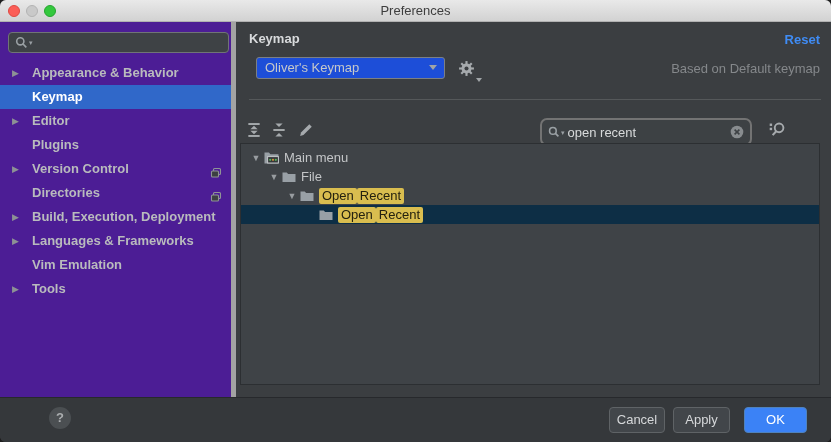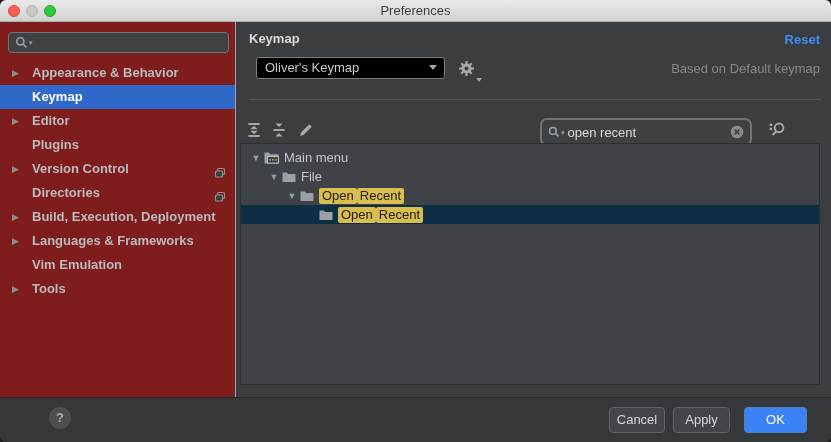--- a/index.html
+++ b/index.html
@@ -12,38 +12,38 @@
   .titlebar .title{position:absolute;left:0;right:0;top:0;height:40px;line-height:22px;
                    text-align:center;font-size:13px;color:#3e3e3e;}
   .lights{position:absolute;left:8px;top:5px;display:flex;gap:6px;}
   .light{width:12px;height:12px;border-radius:50%;}
   .light.close{background:#fb5e57;border:1px solid #dd4a43;}
   .light.min{background:#c9c9c9;border:1px solid #b3b3b3;}
   .light.zoom{background:#34c83e;border:1px solid #27a431;}
   
   .content{position:absolute;left:0;top:22px;width:831px;height:375px;background:#3b3e41;}
   
-  .sidebar{position:absolute;left:0;top:0;width:236px;height:375px;background:#7f1d1d;border-right:1px solid #a3a3a3;}
+  .sidebar{position:absolute;left:0;top:0;width:236px;height:375px;background:#4c1d95;border-right:5px solid #a3a3a3;}
   .s-search{position:absolute;left:8px;top:10px;width:221px;height:21px;border:1px solid #70747
 
 6;border:1px solid #707476;border-radius:4px;background:#3e4245;display:flex;align-items:center;padding:0 6px;}
   .s-search .dd{font-size:7px;color:#9aa0a4;margin-left:1px;}
   .nav{position:absolute;left:0;top:39px;right:0;}
   .nav-item{position:relative;height:24px;line-height:24px;padding-left:32px;font-size:13px;
             font-weight:bold;color:#b9bbbd;cursor:default;white-space:nowrap;}
   .nav-item.selected{background:#3068c9;color:#ffffff;}
   .nav-item .tw{position:absolute;left:12px;top:0;width:14px;font-size:9px;color:#8d9195;font-weight:normal;}
   .nav-item .tw.has::before{content:"▶";}
   .nav-item .copyicon{position:absolute;right:9px;top:6px;}
   
   .rightpanel{position:absolute;left:237px;top:0;right:0;height:375px;}
   .r-title{position:absolute;left:12px;top:9px;font-size:13px;font-weight:bold;color:#d8dadc;}
   .reset{position:absolute;right:11px;top:10px;font-size:13px;font-weight:bold;color:#3f8cf5;cursor:pointer;}
   .combo{position:absolute;left:19px;top:35px;width:189px;height:22px;border:1px solid #7c8084;
-         border-radius:3px;font-size:13px;color:#c6c8ca;line-height:20px;padding:0 20px 0 8px;background:#000000;}
+         border-radius:3px;font-size:13px;color:#c6c8ca;line-height:20px;padding:0 20px 0 8px;background:#1d4ed8;}
   .combo .dd{position:absolute;right:7px;top:7px;width:0;height:0;border-left:4px solid transparent;
              border-right:4px solid transparent;border-top:5px solid #a0a4a7;}
   .gearbtn{position:absolute;left:221px;top:38px;width:22px;height:20px;}
   .gearbtn .gdd{position:absolute;right:-2px;bottom:-2px;width:0;height:0;border-left:3px solid transparent;
                 border-right:3px solid transparent;border-top:4px solid #a0a4a7;}
   .basedon{position:absolute;right:11px;top:39px;font-size:13px;color:#85888b;}
   .divider{position:absolute;left:12px;right:10px;top:77px;height:1px;background:#55585a;}
   .tb-icon{position:absolute;top:100px;width:20px;height:18px;cursor:pointer;}
   .tb-expand{left:9px;} .tb-collapse{left:34px;} .tb-edit{left:61px;}
   .fsearch{position:absolute;left:303px;top:96px;width:212px;height:28px;border:2px solid #737373;

